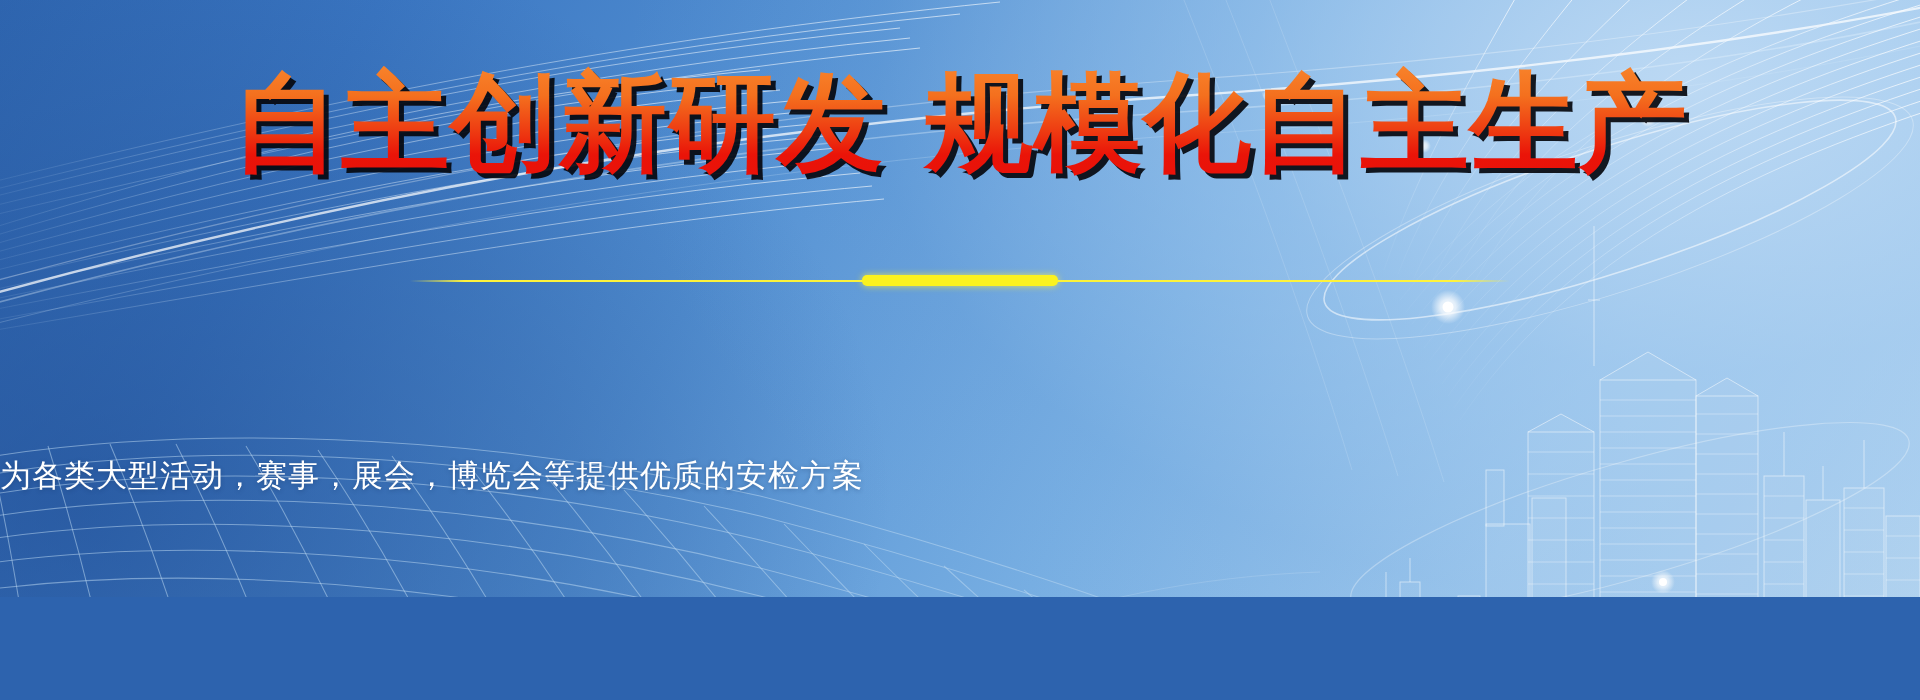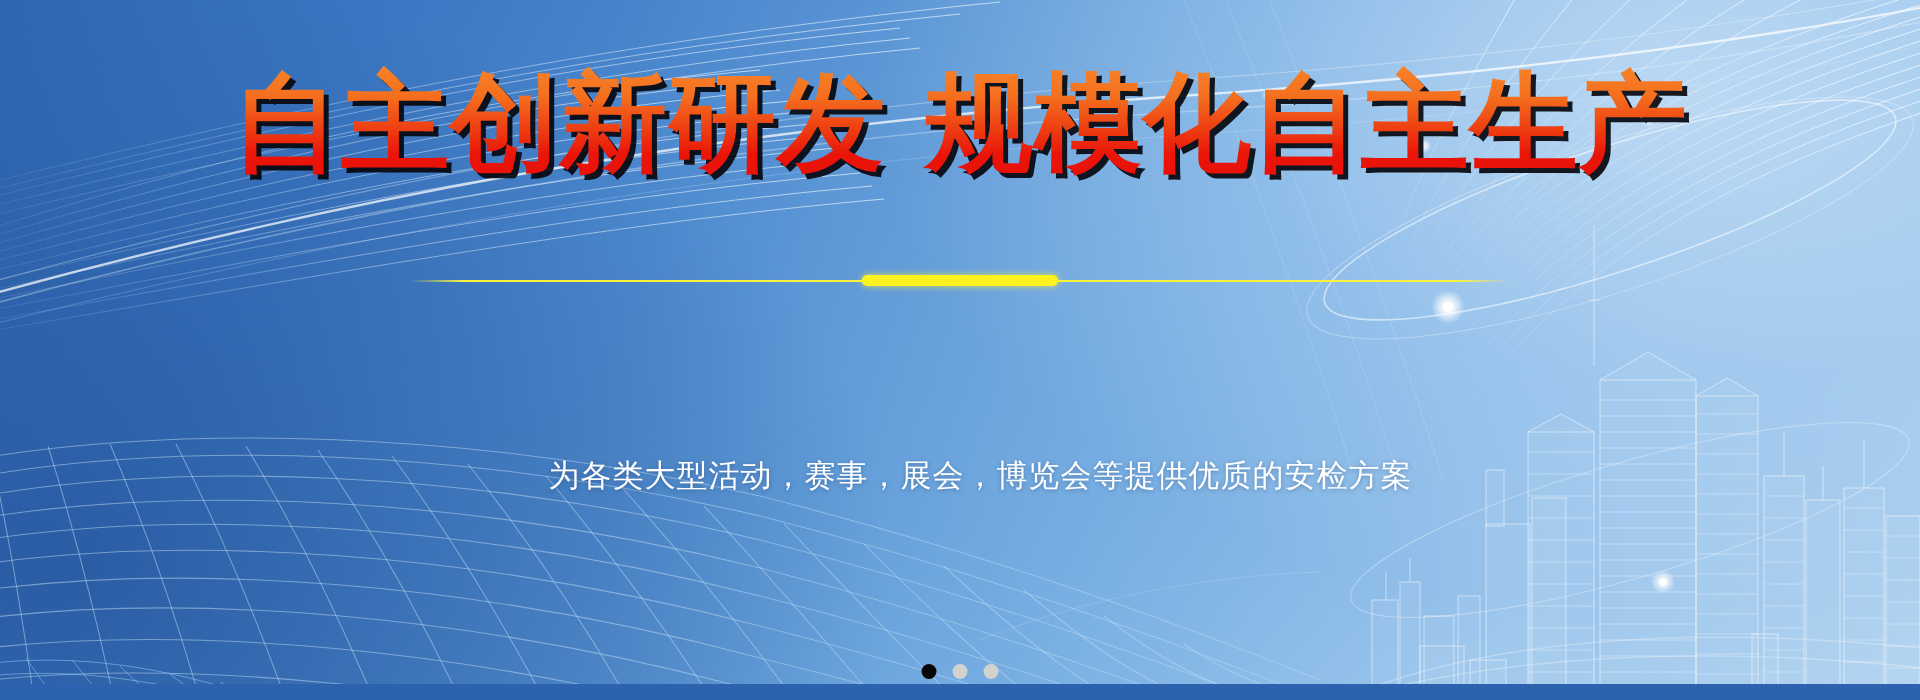--- a/index.html
+++ b/index.html
@@ -1,20 +1,20 @@
 <!DOCTYPE html>
 <html><head>
 <meta charset="utf-8">
 <style>
   * { margin:0; padding:0; box-sizing:border-box; }
   html,body { width:1920px; height:700px; overflow:hidden; background:#2d63ae; }
 
   .banner{
     position:relative;
-    width:1920px; height:684px;
+    width:1920px; height:597px;
     overflow:hidden;
     font-family:"Liberation Sans","DejaVu Sans",sans-serif;
     background:
       radial-gradient(ellipse 1400px 900px at 88% 14%, rgba(190,218,244,0.95) 0%, rgba(160,200,238,0.55) 32%, rgba(120,170,224,0.16) 58%, rgba(0,0,0,0) 76%),
       radial-gradient(ellipse 1100px 820px at 4% 84%, rgba(30,72,140,0.55) 0%, rgba(38,84,152,0.30) 45%, rgba(0,0,0,0) 74%),
       linear-gradient(118deg, #2f67b2 0%, #3a76c2 17%, #5390d2 38%, #77aee2 60%, #9ec8ed 80%, #b6d7f2 100%);
   }
 
   
   .bg-layer{ position:absolute; inset:0; width:1920px; height:700px; pointer-events:none; }
@@ -62,26 +62,25 @@
     position:absolute; top:396px; left:0; width:1920px;
     text-align:center; z-index:6;
     color:#ffffff;
     font-size:33px; font-weight:bold;
     letter-spacing:11px;
     text-indent:11px;
     text-shadow:0 1px 4px rgba(20,50,95,0.38);
   }
   .tagline{
     position:absolute; top:455px; left:0; width:1920px;
-    text-align:center; z-index:6;
+    text-align:left; z-index:6;
     color:#ffffff;
     font-size:31px; font-weight:normal;
     letter-spacing:1px;
     text-shadow:0 1px 4px rgba(20,50,95,0.38);
-    padding-left:41px;
   }
 
   
   .dots{
     position:absolute; top:664px; left:50%; transform:translateX(-50%);
     display:flex; gap:16px; align-items:center; z-index:8;
   }
   .dot{ width:15px; height:15px; border-radius:50%; background:#d4d2cd; cursor:pointer; }
   .dot.active{ background:#060606; }
 </style>

